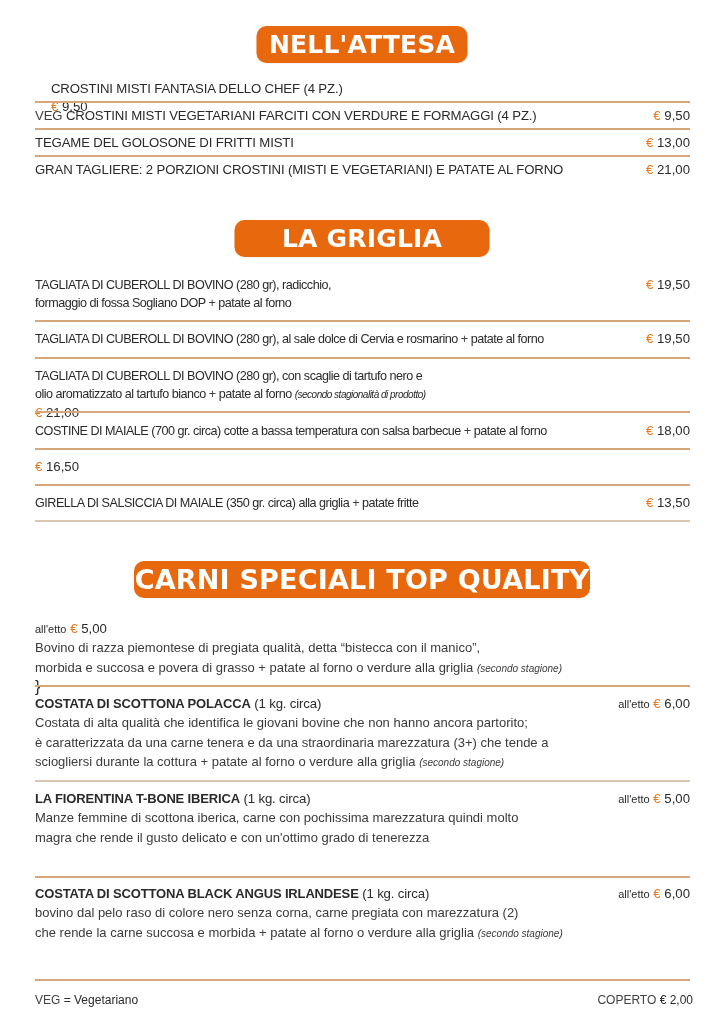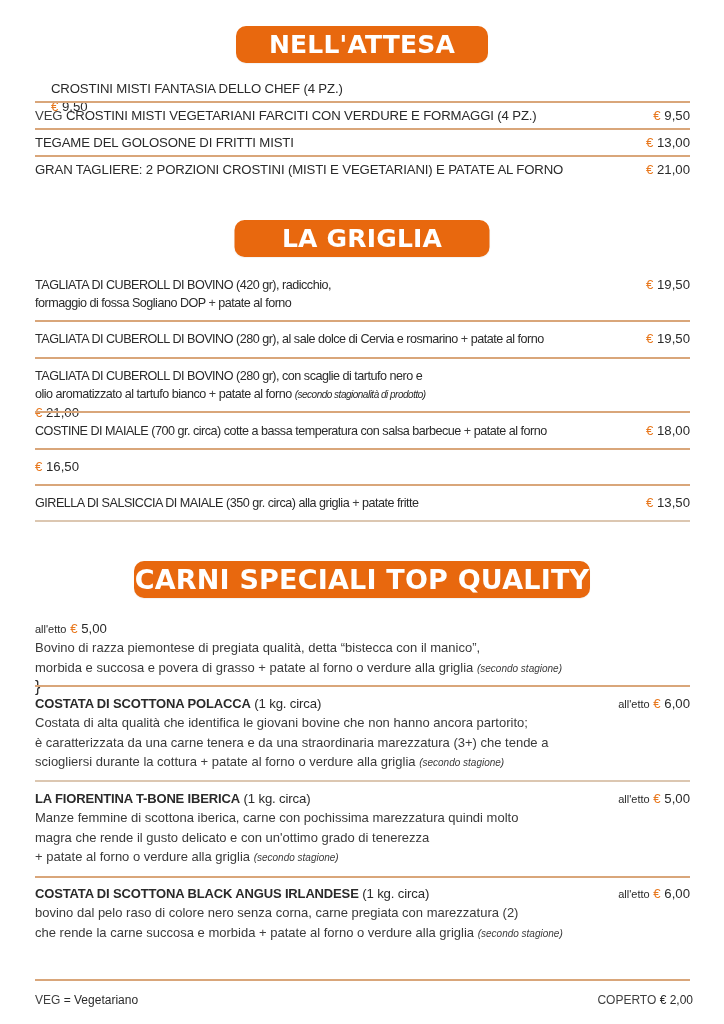--- a/index.html
+++ b/index.html
@@ -9,21 +9,21 @@
     color: #2a2a2a;
   }
   .section-title {
     position: absolute; left: 50%; transform: translateX(-50%);
     background: #e8680e; color: #fff; font-weight: bold;
     border-radius: 10px; text-align: center;
     font-family: "DejaVu Sans", sans-serif;
     letter-spacing: 0.2px;
     box-shadow: 0 1px 1px rgba(0,0,0,0.05);
   }
-  .t1 { top: 26px; width: 252px; height: 37px; line-height: 37px; font-size: 25px; }
+  .t1 { top: 26px; width: 211px; height: 37px; line-height: 37px; font-size: 25px; }
   .t2 { top: 220px; width: 255px; height: 37px; line-height: 37px; font-size: 25px; }
   .t3 { top: 561px; width: 456px; height: 37px; line-height: 37px; font-size: 27px; }
 
   .rows { position: absolute; left: 35px; width: 655px; }
   .row {
     position: relative; display: flex; justify-content: space-between; align-items: flex-start;
     font-size: 13.2px; line-height: 18px;
   }
   .rule { position: absolute; left: 0; right: 0; height: 2px; background: #d9a67a; }
   .rule.light { background: #dcc7b1; }
@@ -71,21 +71,21 @@
     <span class="price"><span class="euro">€</span> <span>21,00</span></span>
   </div>
 </div>
 
 <div class="section-title t2">LA GRIGLIA</div>
 
 <div class="rows" style="top:276px;">
 
   <div class="row" style="position:absolute; top:0; left:0; right:0;">
     <div class="name">
-      <div class="narrow">TAGLIATA DI CUBEROLL DI BOVINO (420 gr), radicchio,</div>
+      <div class="narrow">TAGLIATA DI CUBEROLL DI BOVINO (280 gr), radicchio,</div>
       <div class="narrow"><span>formaggio di fossa Sogliano DOP</span> <span class="orange">+</span> <span>patate al forno</span></div>
     </div>
     <span class="price"><span class="euro">€</span> <span>19,50</span></span>
   </div>
   <div class="rule" style="top:44px;"></div>
 
   <div class="row" style="position:absolute; top:54px; left:0; right:0;">
     <span class="name narrow"><span>TAGLIATA DI CUBEROLL DI BOVINO (280 gr), al sale dolce di Cervia e rosmarino</span> <span class="orange">+</span> <span>patate al forno</span></span>
     <span class="price"><span class="euro">€</span> <span>19,50</span></span>
   </div>
@@ -148,21 +148,20 @@
   <div class="rule light" style="top:160px;"></div>
 
   <div style="position:absolute; top:170px; left:0; right:0;">
     <div class="row">
       <span class="name"><span class="spec-name">LA FIORENTINA T-BONE IBERICA</span> <span>(1 kg. circa)</span></span>
       <span class="price"><span class="allet">all'etto</span> <span class="euro">€</span> <span>5,00</span></span>
     </div>
     <div class="desc">
       <div>Manze femmine di scottona iberica, carne con pochissima marezzatura quindi molto</div>
       <div>magra che rende il gusto delicato e con un'ottimo grado di tenerezza</div>
-      <div><span class="orange">+</span> <span>patate al forno o verdure alla griglia</span> <span class="note">(secondo stagione)</span></div>
     </div>
   </div>
   <div class="rule" style="top:256px;"></div>
 
   <div style="position:absolute; top:265px; left:0; right:0;">
     <div class="row">
       <span class="name"><span class="spec-name">COSTATA DI SCOTTONA BLACK ANGUS IRLANDESE</span> <span>(1 kg. circa)</span></span>
       <span class="price"><span class="allet">all'etto</span> <span class="euro">€</span> <span>6,00</span></span>
     </div>
     <div class="desc">

